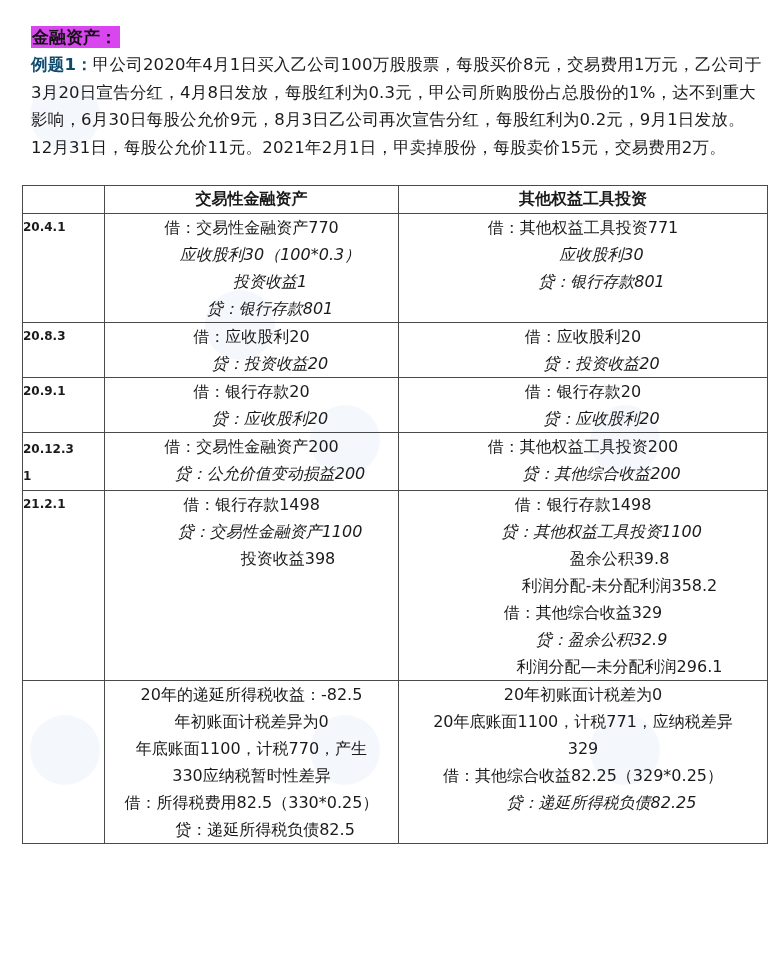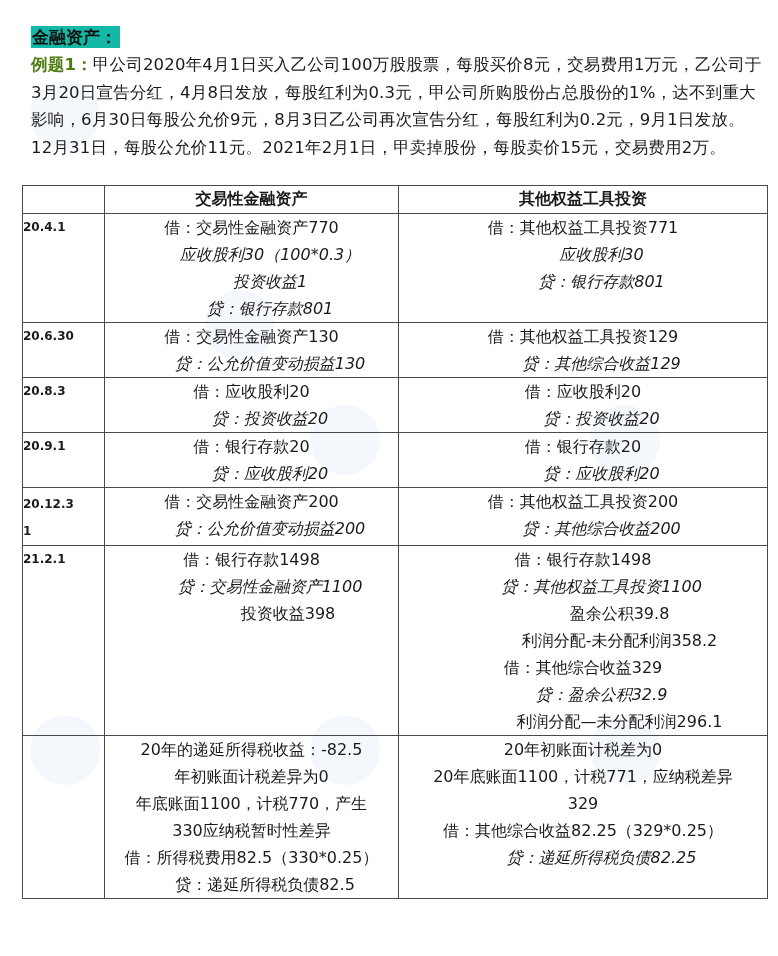--- a/index.html
+++ b/index.html
@@ -4,28 +4,28 @@
 <style>
   html, body { margin: 0; padding: 0; background: #ffffff; }
   body {
     width: 778px; height: 956px; position: relative; overflow: hidden;
     font-family: "DejaVu Sans", "Liberation Sans", sans-serif;
     color: #1a1a1a;
   }
   .page { position: absolute; left: 0; top: 0; width: 778px; height: 956px; }
   .heading {
     position: absolute; left: 31px; top: 26px;
-    background: #14b8a6; color: #111; font-weight: bold;
+    background: #d946ef; color: #111; font-weight: bold;
     font-size: 17px; line-height: 22px; padding: 0 3px 0 1px;
   }
   .intro {
     position: absolute; left: 31px; top: 51px; width: 735px;
     font-size: 16.5px; line-height: 27.5px; letter-spacing: 0.2px;
   }
-  .intro .label { color: #4d7c0f; font-weight: bold; }
+  .intro .label { color: #0c4a6e; font-weight: bold; }
   table.entries {
     position: absolute; left: 22px; top: 185px;
     width: 745px; border-collapse: collapse; table-layout: fixed;
     font-size: 16px;
   }
   table.entries td, table.entries th {
     border: 1.5px solid #4a4a4a; vertical-align: top; padding: 0;
   }
   table.entries th {
     height: 27px; font-weight: bold; font-size: 16px; text-align: center;
@@ -89,31 +89,20 @@
           <div class="ln i1">贷：银行存款801</div>
         </td>
         <td class="cell">
           <div class="ln i0">借：其他权益工具投资771</div>
           <div class="ln i1">应收股利30</div>
           <div class="ln i1">贷：银行存款801</div>
         </td>
       </tr>
 
 
-      <tr style="height:54px;">
-        <td class="date">20.6.30</td>
-        <td class="cell">
-          <div class="ln i0">借：交易性金融资产130</div>
-          <div class="ln i1">贷：公允价值变动损益130</div>
-        </td>
-        <td class="cell">
-          <div class="ln i0">借：其他权益工具投资129</div>
-          <div class="ln i1">贷：其他综合收益129</div>
-        </td>
-      </tr>
 
       <tr style="height:55px;">
         <td class="date">20.8.3</td>
         <td class="cell">
           <div class="ln i0">借：应收股利20</div>
           <div class="ln i1">贷：投资收益20</div>
         </td>
         <td class="cell">
           <div class="ln i0">借：应收股利20</div>
           <div class="ln i1">贷：投资收益20</div>

